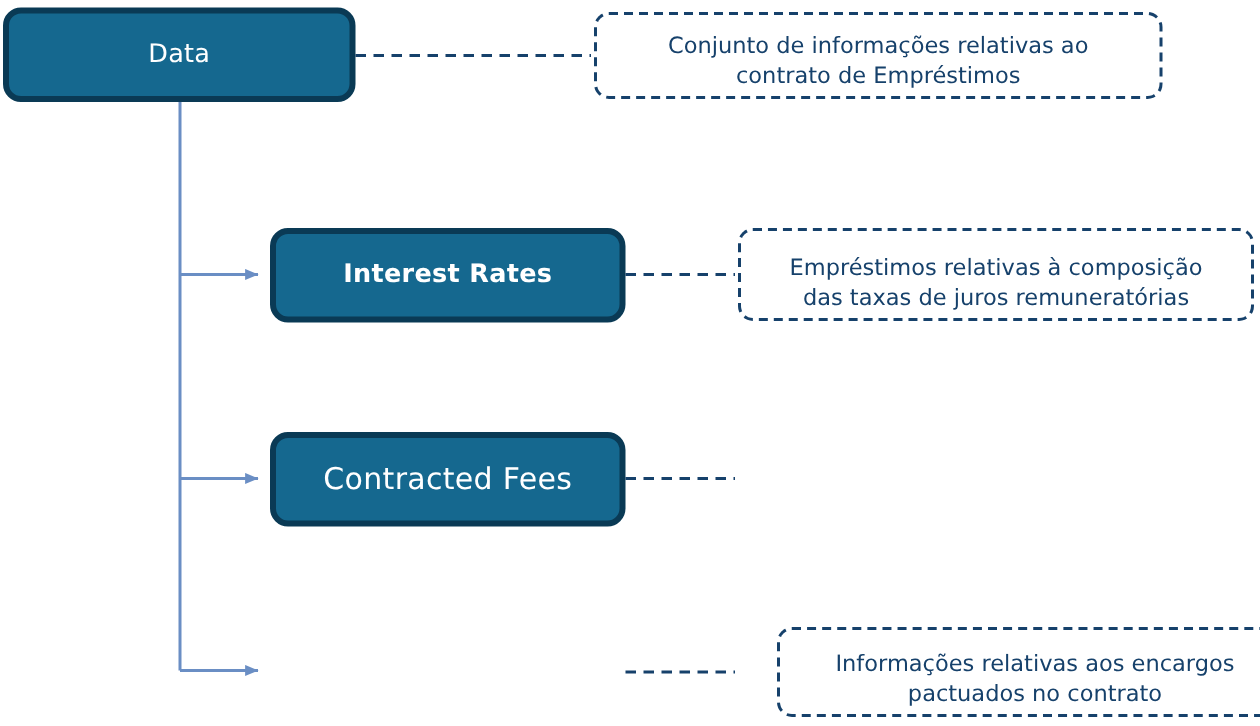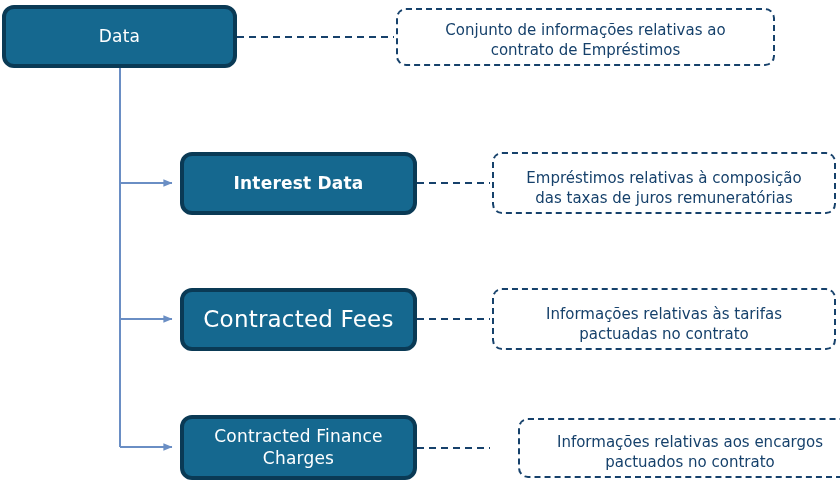--- a/index.html
+++ b/index.html
@@ -58,21 +58,21 @@
     width: 237px;
     height: 63px;
     font-size: 17px;
     font-weight: bold;
   }
   #node-contracted-fees {
     left: 180px;
     top: 288px;
     width: 237px;
     height: 63px;
-    font-size: 23px;
+    font-size: 20px;
     font-weight: normal;
   }
   #node-contracted-finance-charges {
     left: 180px;
     top: 415px;
     width: 237px;
     height: 65px;
     font-size: 17px;
     font-weight: normal;
   }
@@ -142,45 +142,37 @@
     <path d="M417,183 L490,183" stroke="#16416b" stroke-width="2" fill="none" stroke-dasharray="7,5"></path>
     <path d="M417,319 L490,319" stroke="#16416b" stroke-width="2" fill="none" stroke-dasharray="7,5"></path>
     <path d="M417,448 L490,448" stroke="#16416b" stroke-width="2" fill="none" stroke-dasharray="7,5"></path>
   </svg>
 
   <div class="node" id="node-root">
     <span class="node-label">Data</span>
   </div>
 
   <div class="node" id="node-interest-rates">
-    <span class="node-label">Interest Data</span>
+    <span class="node-label">Interest Rates</span>
   </div>
 
   <div class="node" id="node-contracted-fees">
     <span class="node-label">Contracted Fees</span>
   </div>
 
-  <div class="node" id="node-contracted-finance-charges">
-    <span class="node-label">Contracted Finance
-Charges</span>
-  </div>
 
   <div class="note" id="note-root">
     <span class="note-text">Conjunto de informações relativas ao
 contrato de Empréstimos</span>
   </div>
 
   <div class="note" id="note-interest-rates">
     <span class="note-text">Empréstimos relativas à composição
 das taxas de juros remuneratórias</span>
   </div>
 
-  <div class="note" id="note-contracted-fees">
-    <span class="note-text">Informações relativas às tarifas
-pactuadas no contrato</span>
-  </div>
 
   <div class="note" id="note-contracted-finance-charges">
     <span class="note-text">Informações relativas aos encargos
 pactuados no contrato</span>
   </div>
 
 </div>
 
 </body></html>

